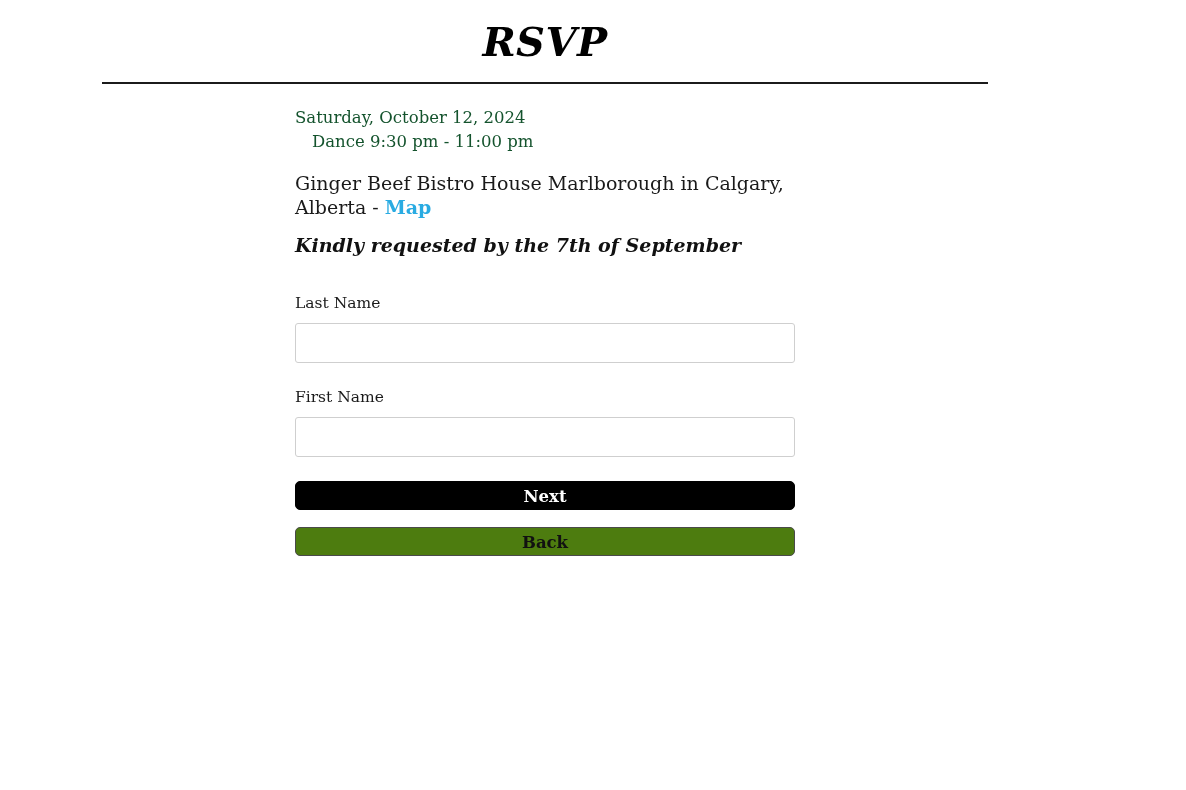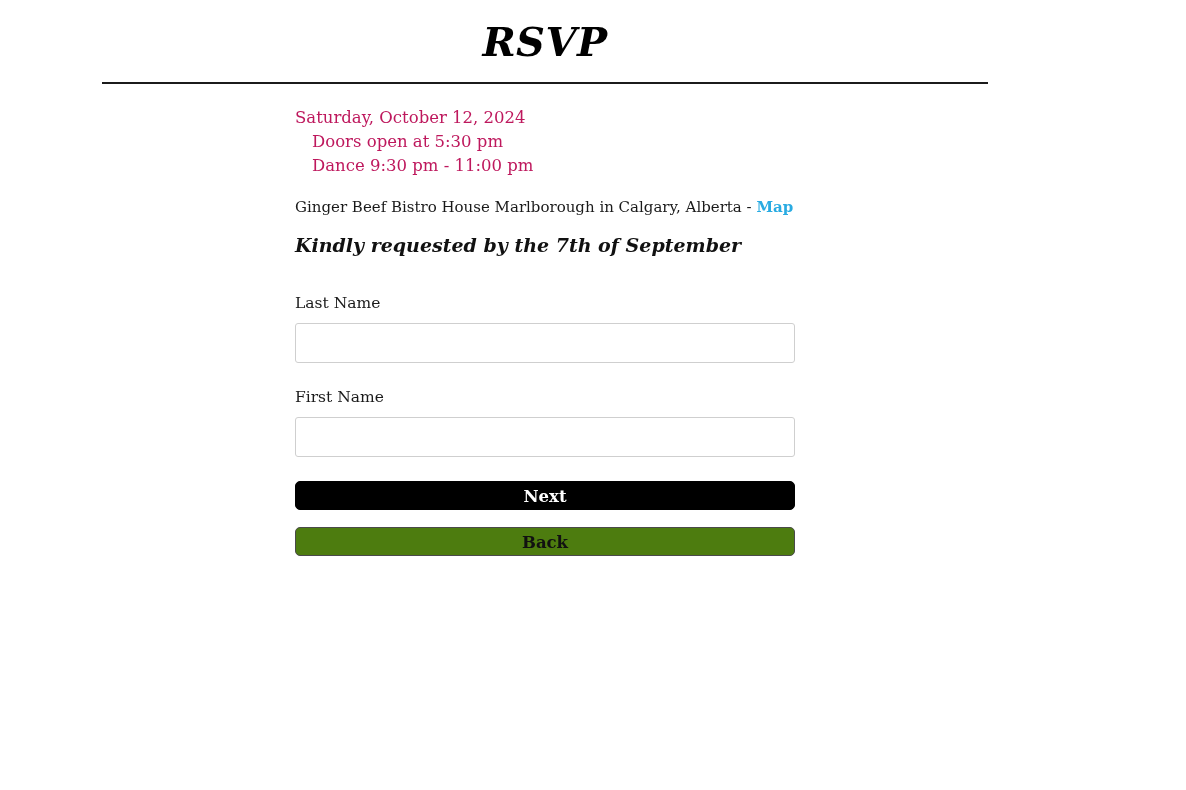--- a/index.html
+++ b/index.html
@@ -43,31 +43,31 @@
     margin: 0 auto;
     padding-left: 0;
     box-sizing: border-box;
   }
   .content-inner {
     padding-top: 22px;
   }
   .event-block {
     font-size: 16.5px;
     line-height: 24px;
-    color: #be185d;
+    color: #14532d;
   }
   .event-line {
     white-space: nowrap;
   }
   .event-line.indent {
     padding-left: 17px;
   }
   .venue {
     margin-top: 17px;
-    font-size: 15px;
+    font-size: 19px;
     line-height: 24px;
     color: #1a1a1a;
   }
   .venue a {
     color: #29abe2;
     text-decoration: none;
     font-weight: 700;
   }
   .deadline {
     margin-top: 14px;
@@ -139,21 +139,20 @@
   <div class="header">
     <h1 class="title">RSVP</h1>
   </div>
   <div class="rule"></div>
 
   <div class="content">
     <div class="content-inner">
 
       <div class="event-block">
         <div class="event-line">Saturday, October 12, 2024</div>
-        <div class="event-line indent">Doors open at 5:30 pm</div>
         <div class="event-line indent">Dance 9:30 pm - 11:00 pm</div>
       </div>
 
       <div class="venue">
         <span>Ginger Beef Bistro House Marlborough in Calgary, Alberta - </span><a href="#">Map</a>
       </div>
 
       <div class="deadline">Kindly requested by the 7th of September</div>
 
       <div class="form">

